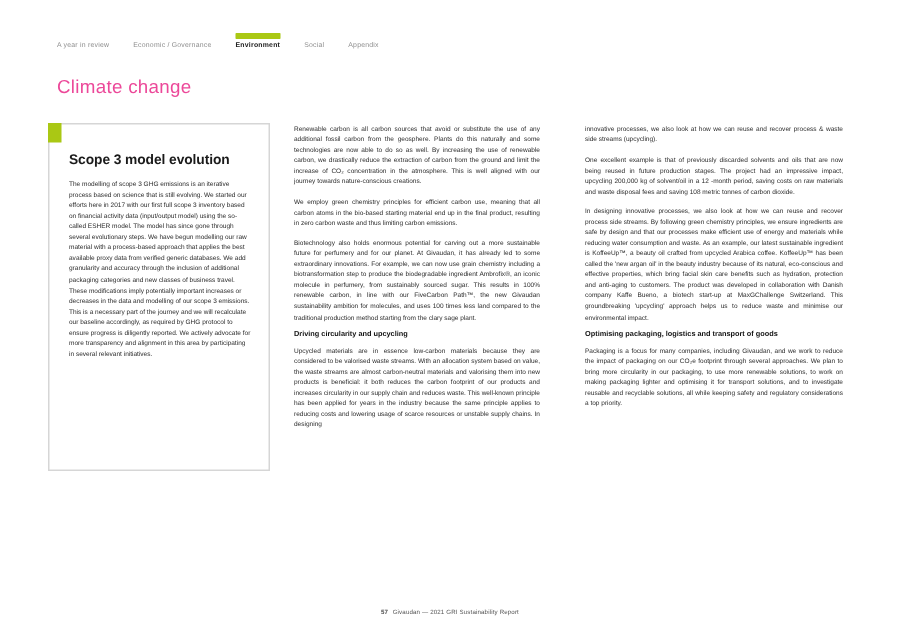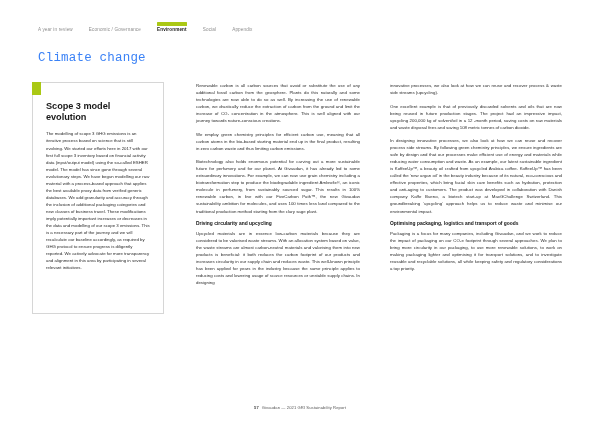--- a/index.html
+++ b/index.html
@@ -46,24 +46,24 @@
     height: 4px;
     background: #aac814;
     border-radius: 0.5px;
   }
 
   
   .page-title {
     position: absolute;
     left: 38px;
     top: 44px;
-    font-family: Liberation Mono, monospace;
+    font-family: Liberation Sans, sans-serif;
     font-size: 12.5px;
     font-weight: normal;
-    color: #3b82f6;
+    color: #ec4899;
     letter-spacing: 0.2px;
     line-height: 1;
   }
 
   
   .columns {
     position: absolute;
     left: 0;
     top: 82px;
     width: 600px;
@@ -76,21 +76,21 @@
   .col-left  { left: 32px;  width: 148px; }
   .col-mid   { left: 196px; width: 164px; }
   .col-right { left: 390px; width: 172px; }
 
   
   .callout {
     position: relative;
     border: 0.7px solid #d6d6d6;
     padding: 14px 12px 28px 13px;
     box-sizing: border-box;
-    width: 132px;
+    width: 148px;
     min-height: 232px;
   }
   .callout-corner {
     position: absolute;
     left: -1px;
     top: -1px;
     width: 9px;
     height: 13px;
     background: #aac814;
   }

